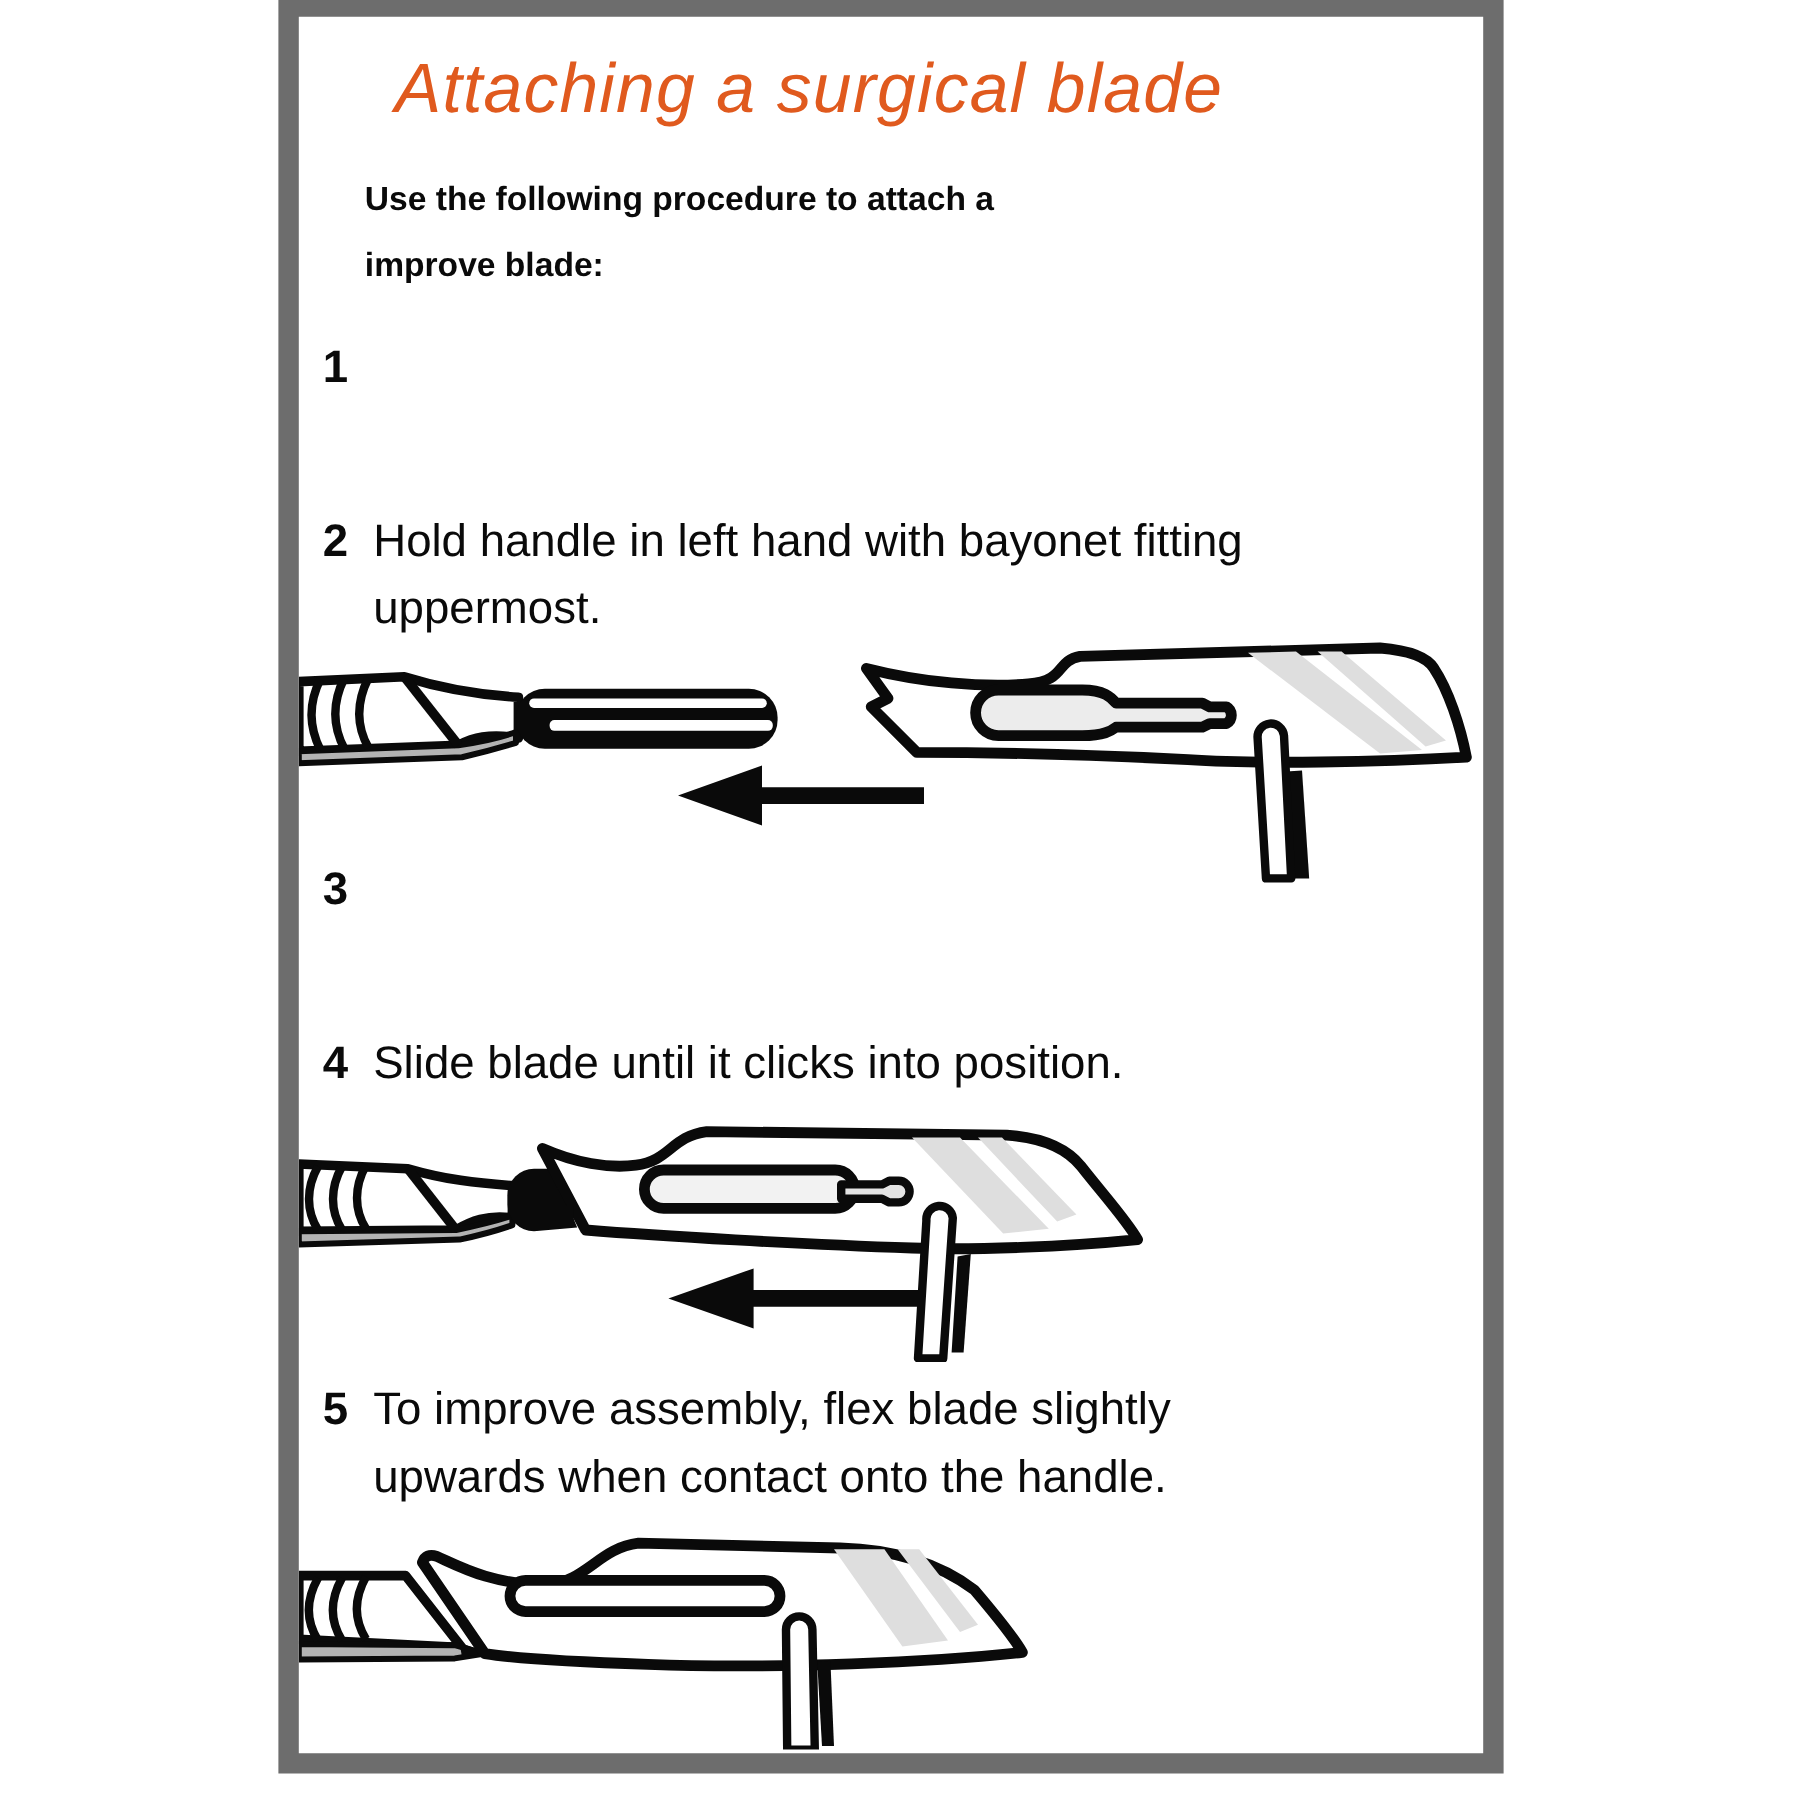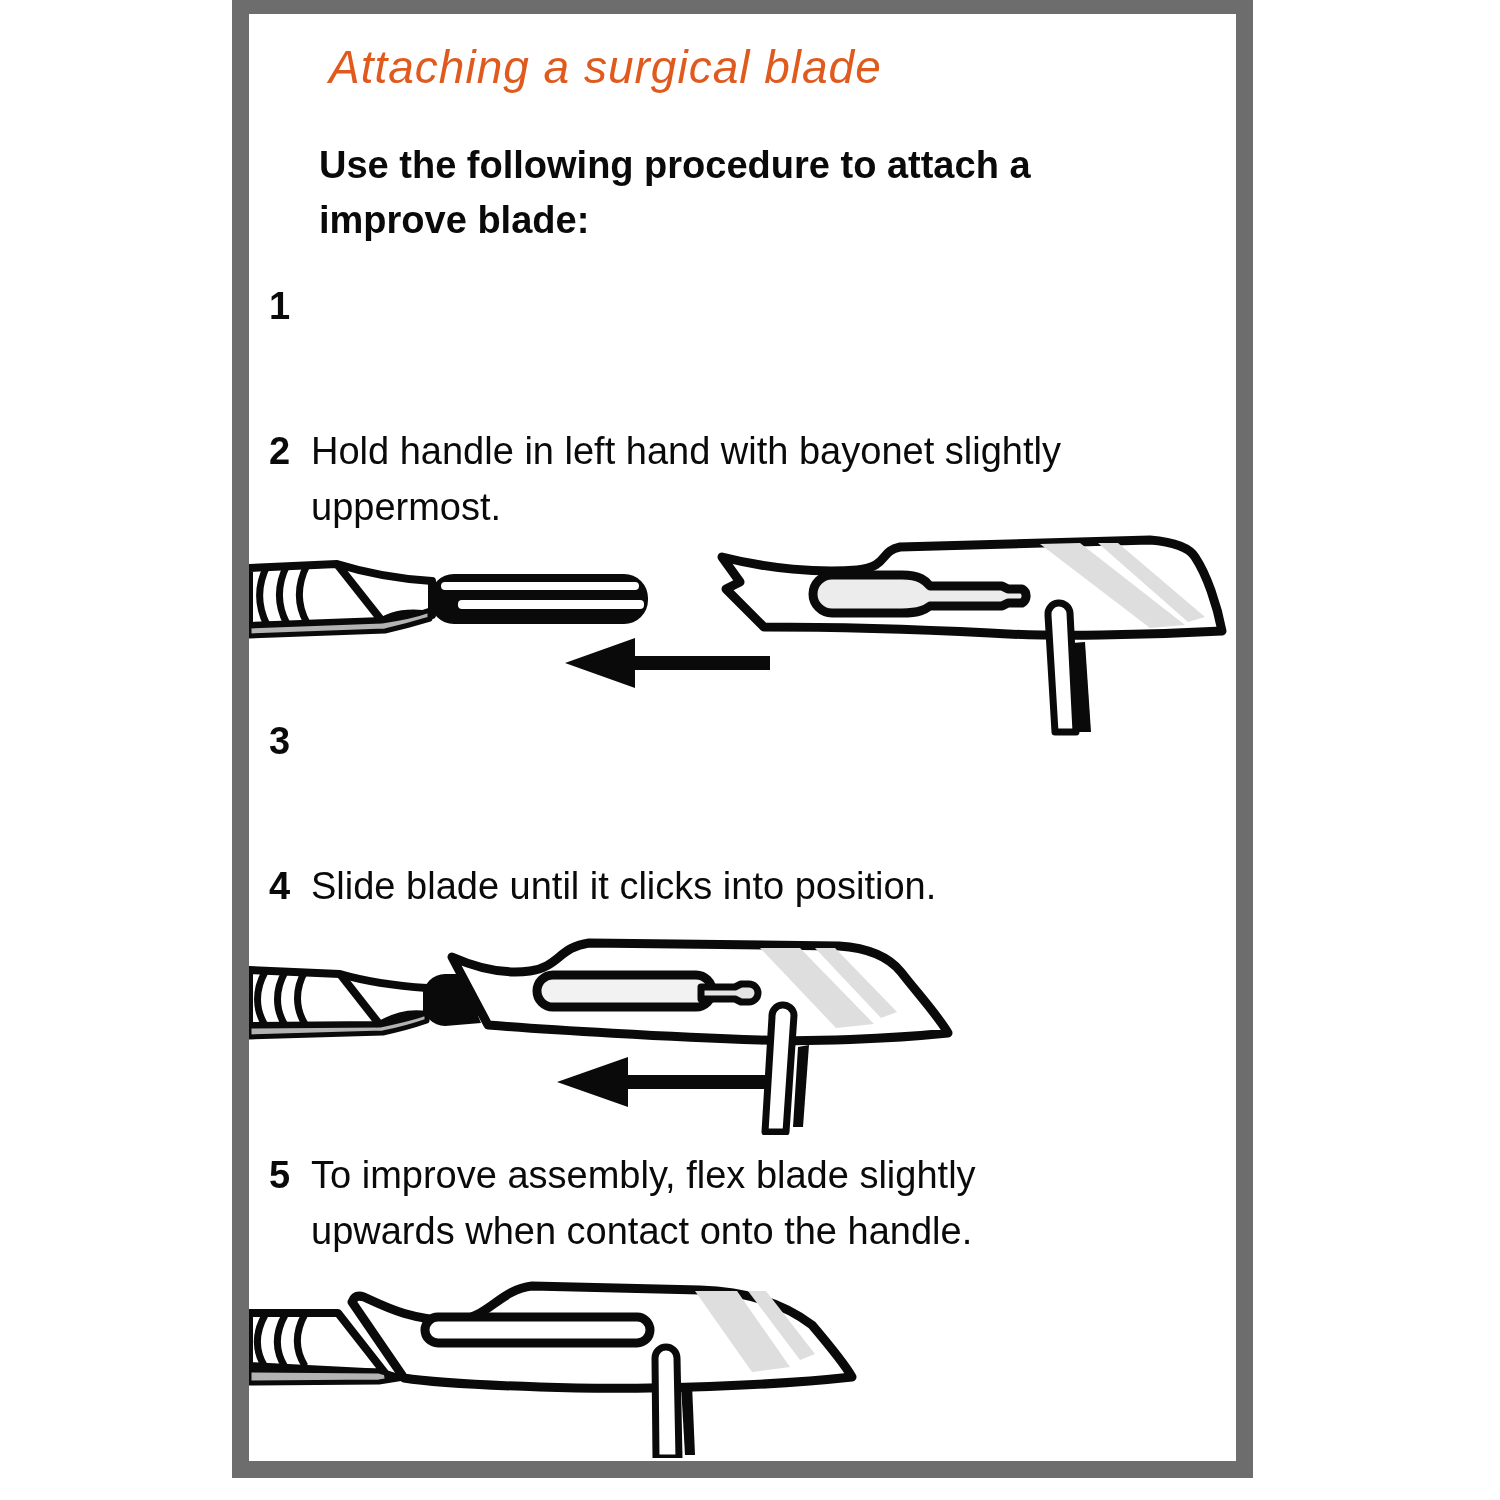--- a/index.html
+++ b/index.html
@@ -1,23 +1,23 @@
 <!DOCTYPE html>
 <html><head>
 <meta charset="utf-8">
 <style>
   html,body{margin:0;padding:0;background:#ffffff;}
   .canvas{position:relative;width:1500px;height:1500px;background:#ffffff;overflow:hidden;
           font-family:"Liberation Sans",sans-serif;color:#0a0a0a;}
   .frame{position:absolute;left:232px;top:0;width:1021px;height:1478px;
          border:17px solid #6d6d6d;border-top-width:14px;background:#ffffff;box-sizing:border-box;}
   .inner{position:absolute;left:0;top:0;width:987px;height:1447px;overflow:hidden;}
-  .title{position:absolute;left:80px;top:26px;font-size:46px;font-style:italic;
+  .title{position:absolute;left:80px;top:26px;font-size:58px;font-style:italic;
          color:#e05a1e;letter-spacing:1px;white-space:nowrap;}
-  .intro{position:absolute;left:70px;top:124px;font-size:38px;font-weight:bold;line-height:55px;}
+  .intro{position:absolute;left:55px;top:124px;font-size:28px;font-weight:bold;line-height:55px;}
   .intro .ln{white-space:nowrap;}
   .xb{font-weight:900;}
   .step{position:absolute;left:20px;font-size:38px;line-height:56px;}
   .step .row{display:flex;}
   .num{font-weight:bold;width:42px;flex:0 0 42px;}
   .lines{}
   .lines div{white-space:nowrap;}
   .fig{position:absolute;left:0;}
   .s1{top:264px;} .s2{top:409px;} .s3{top:699px;} .s4{top:844px;} .s5{top:1133px;}
   .f1{top:511px;} .f2{top:913px;} .f3{top:1261px;}
@@ -41,21 +41,21 @@
           <div class="num">1</div>
           <div class="lines">
           </div>
         </div>
       </div>
 
       <div class="step s2">
         <div class="row">
           <div class="num">2</div>
           <div class="lines">
-            <div>Hold handle in left hand with bayonet slightly</div>
+            <div>Hold handle in left hand with bayonet fitting</div>
             <div>uppermost.</div>
           </div>
         </div>
       </div>
 
       <svg class="fig f1" width="987" height="215" viewBox="0 0 987 215">
 
         <g>
           <path d="M 0 43 L 88 39 C 120 49 150 54 183 56 L 183 90 C 158 86 145 90 133 96 L 0 101 Z" fill="#ffffff" stroke="#0a0a0a" stroke-width="8" stroke-linejoin="round"></path>
           <path d="M 0 101 L 133 96 Q 162 92 181 85 L 181 94 Q 158 101 136 106 L 0 111 Z" fill="#b3b3b3" stroke="#0a0a0a" stroke-width="5" stroke-linejoin="round"></path>

